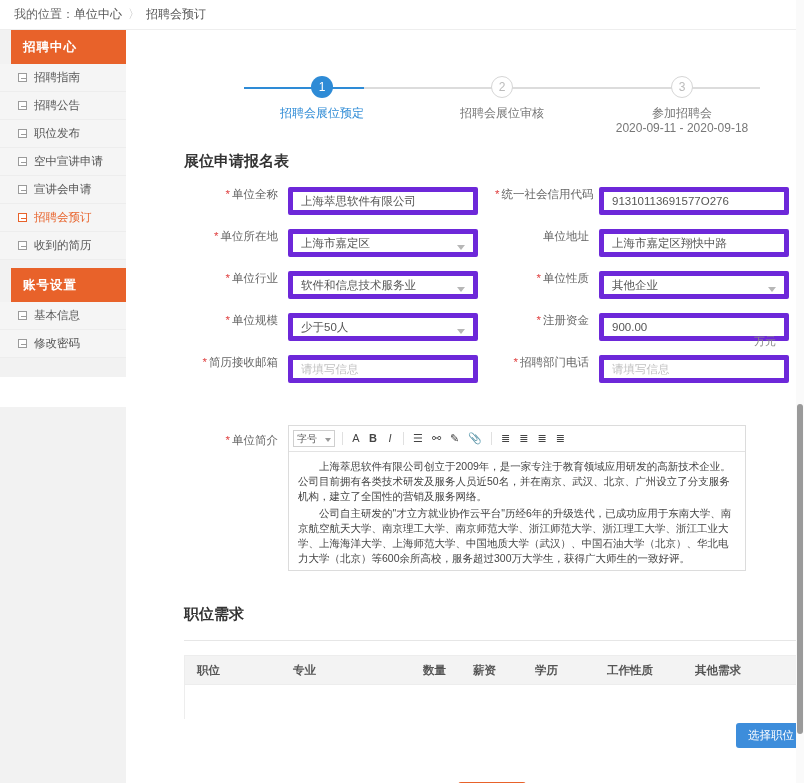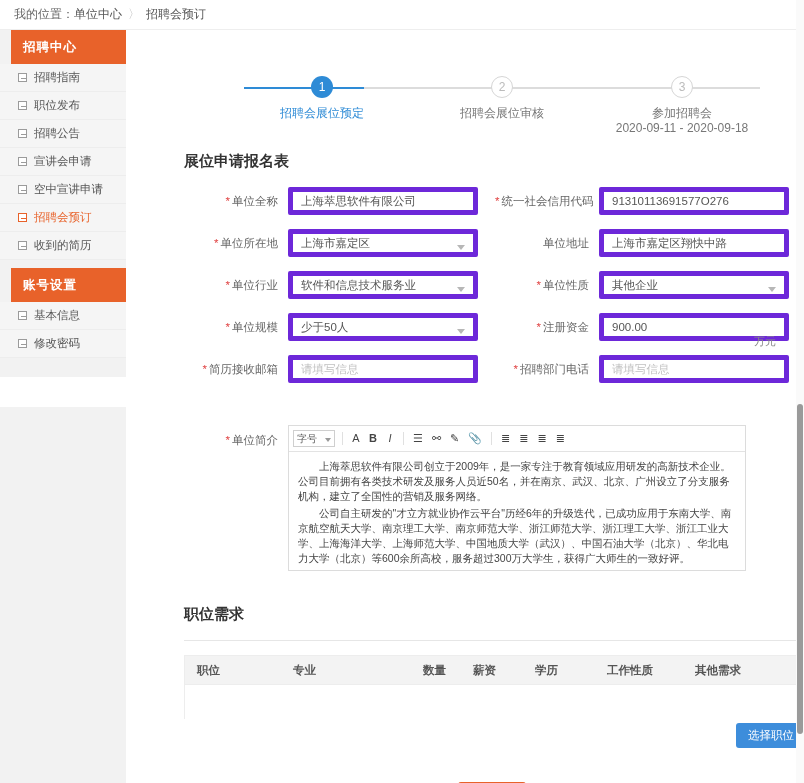--- a/index.html
+++ b/index.html
@@ -117,21 +117,21 @@
     font-weight: bold;
     margin: 6px 0 16px 32px;
   }
   .section-title.needs { margin-top: 8px; }
 
   
   .form {
     margin: 0 26px 0 32px;
   }
   .form-row { display: flex; margin-bottom: 14px; }
-  .fld { display: flex; align-items: center; flex: 1 1 50%; }
+  .fld { display: flex; align-items: flex-start; flex: 1 1 50%; }
   .fld .lab {
     width: 104px;
     text-align: right;
     padding-right: 10px;
     font-size: 11.5px;
     color: #666;
     white-space: nowrap;
   }
   .req { color: #e04040; margin-right: 2px; }
   .ctrl {
@@ -275,33 +275,33 @@
   <div class="body-wrap">
 
     <div class="sidebar">
       <div class="side-group-title">招聘中心</div>
       <div class="side-item">
         <span class="sq"></span>
         <span>招聘指南</span>
       </div>
       <div class="side-item">
         <span class="sq"></span>
+        <span>招聘公告</span>
+      </div>
+      <div class="side-item">
+        <span class="sq"></span>
         <span>职位发布</span>
       </div>
       <div class="side-item">
         <span class="sq"></span>
-        <span>招聘公告</span>
+        <span>空中宣讲申请</span>
       </div>
       <div class="side-item">
         <span class="sq"></span>
         <span>宣讲会申请</span>
-      </div>
-      <div class="side-item">
-        <span class="sq"></span>
-        <span>空中宣讲申请</span>
       </div>
       <div class="side-item active">
         <span class="sq"></span>
         <span>招聘会预订</span>
       </div>
       <div class="side-item">
         <span class="sq"></span>
         <span>收到的简历</span>
       </div>
 

